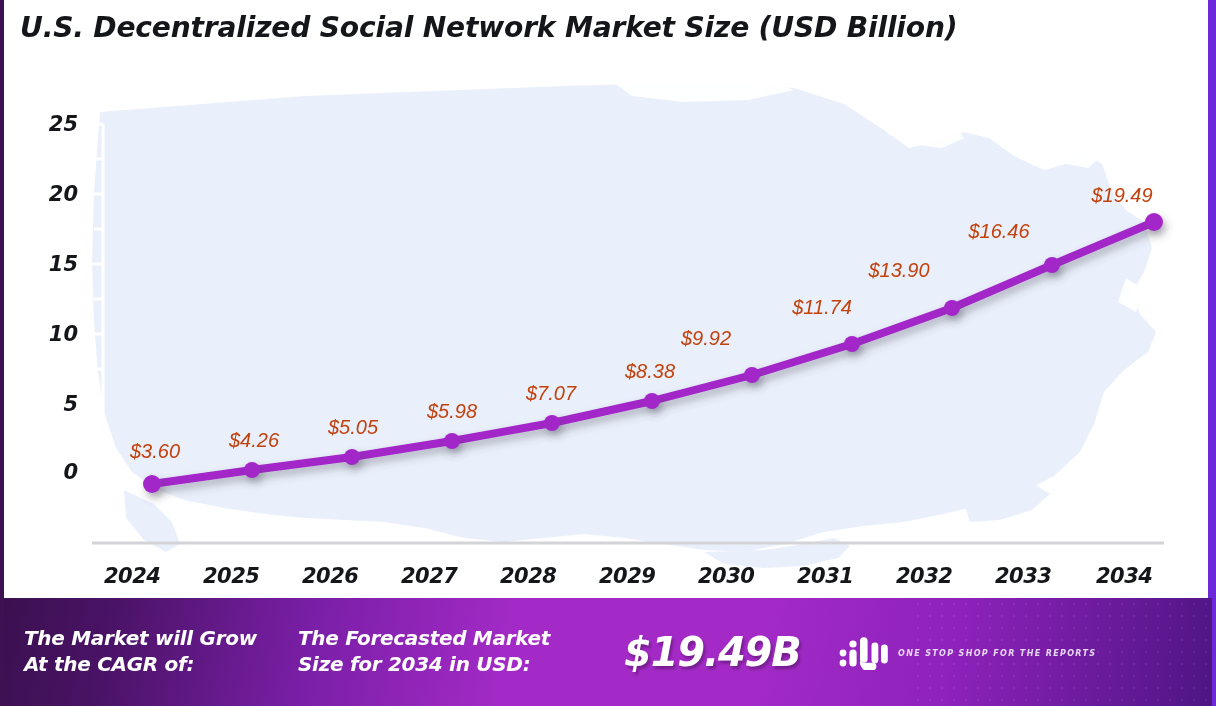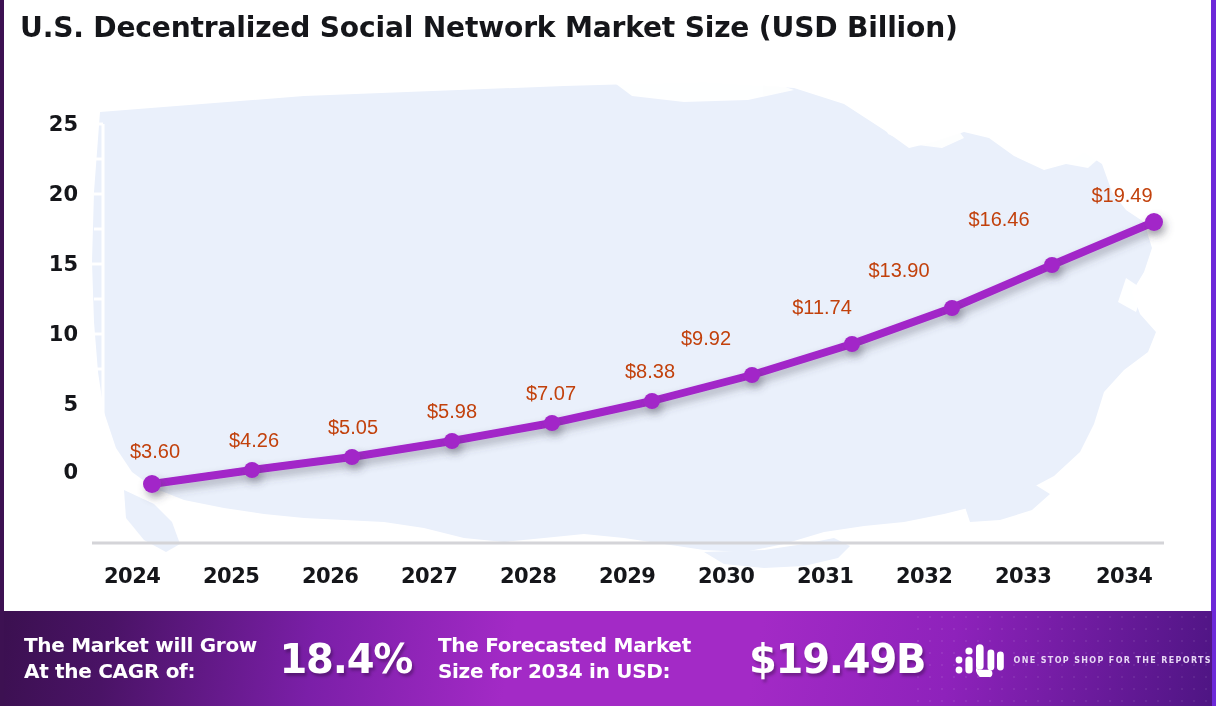--- a/index.html
+++ b/index.html
@@ -7,21 +7,22 @@
     width: 1216px; height: 706px;
     font-family: "Liberation Sans", sans-serif;
     background: #ffffff;
     overflow: hidden;
   }
   #root {
     position: relative;
     width: 1216px; height: 706px;
     background: #ffffff;
     border-left: 4px solid #3d1152;
-    border-right: 5px solid #6d28d9;
+    border-right: 8px solid #6d28d9;
+    font-style: italic;
   }
 
   
   #chart-title {
     position: absolute;
     left: 16px; top: 10px;
     width: 1100px;
     font-family: "DejaVu Sans", sans-serif;
     font-weight: bold;
     font-size: 29px;
@@ -77,21 +78,21 @@
     font-size: 20px;
     color: #c2410c;
     white-space: nowrap;
     transform: translateX(-50%);
   }
 
   
   #banner {
     position: absolute;
     left: 0; bottom: 0;
-    width: 1208px; height: 95px;
+    width: 1208px; height: 108px;
     background: linear-gradient(100deg,
         #3b1050 0%, #4a1366 9%, #7b1fa8 26%,
         #a32ac6 42%, #a32ac6 62%, #8e22bb 78%, #4e1583 100%);
     display: flex;
     align-items: center;
     overflow: hidden;
   }
   #banner::after {
     content: "";
     position: absolute;
@@ -254,33 +255,32 @@
 
     <div class="point-label" style="left:151px;  top:388px;">$3.60</div>
     <div class="point-label" style="left:250px;  top:377px;">$4.26</div>
     <div class="point-label" style="left:349px;  top:364px;">$5.05</div>
     <div class="point-label" style="left:448px;  top:348px;">$5.98</div>
     <div class="point-label" style="left:547px;  top:330px;">$7.07</div>
     <div class="point-label" style="left:646px;  top:308px;">$8.38</div>
     <div class="point-label" style="left:702px;  top:275px;">$9.92</div>
     <div class="point-label" style="left:818px;  top:244px;">$11.74</div>
     <div class="point-label" style="left:895px;  top:207px;">$13.90</div>
-    <div class="point-label" style="left:995px;  top:156px;">$16.46</div>
+    <div class="point-label" style="left:995px;  top:168px;">$16.46</div>
     <div class="point-label" style="left:1118px; top:132px;">$19.49</div>
 
   </div>
 
   <div id="banner">
 
     <div id="cagr-caption" class="banner-text">
       <div>The Market will Grow</div>
       <div>At the CAGR of:</div>
     </div>
 
-    <div id="cagr-value" class="banner-big">18.4%</div>
 
     <div id="forecast-caption" class="banner-text">
       <div>The Forecasted Market</div>
       <div>Size for 2034 in USD:</div>
     </div>
 
     <div id="forecast-value" class="banner-big">$19.49B</div>
 
     <div id="logo">
       <svg id="logo-mark" width="52" height="40" viewBox="0 0 52 40">

